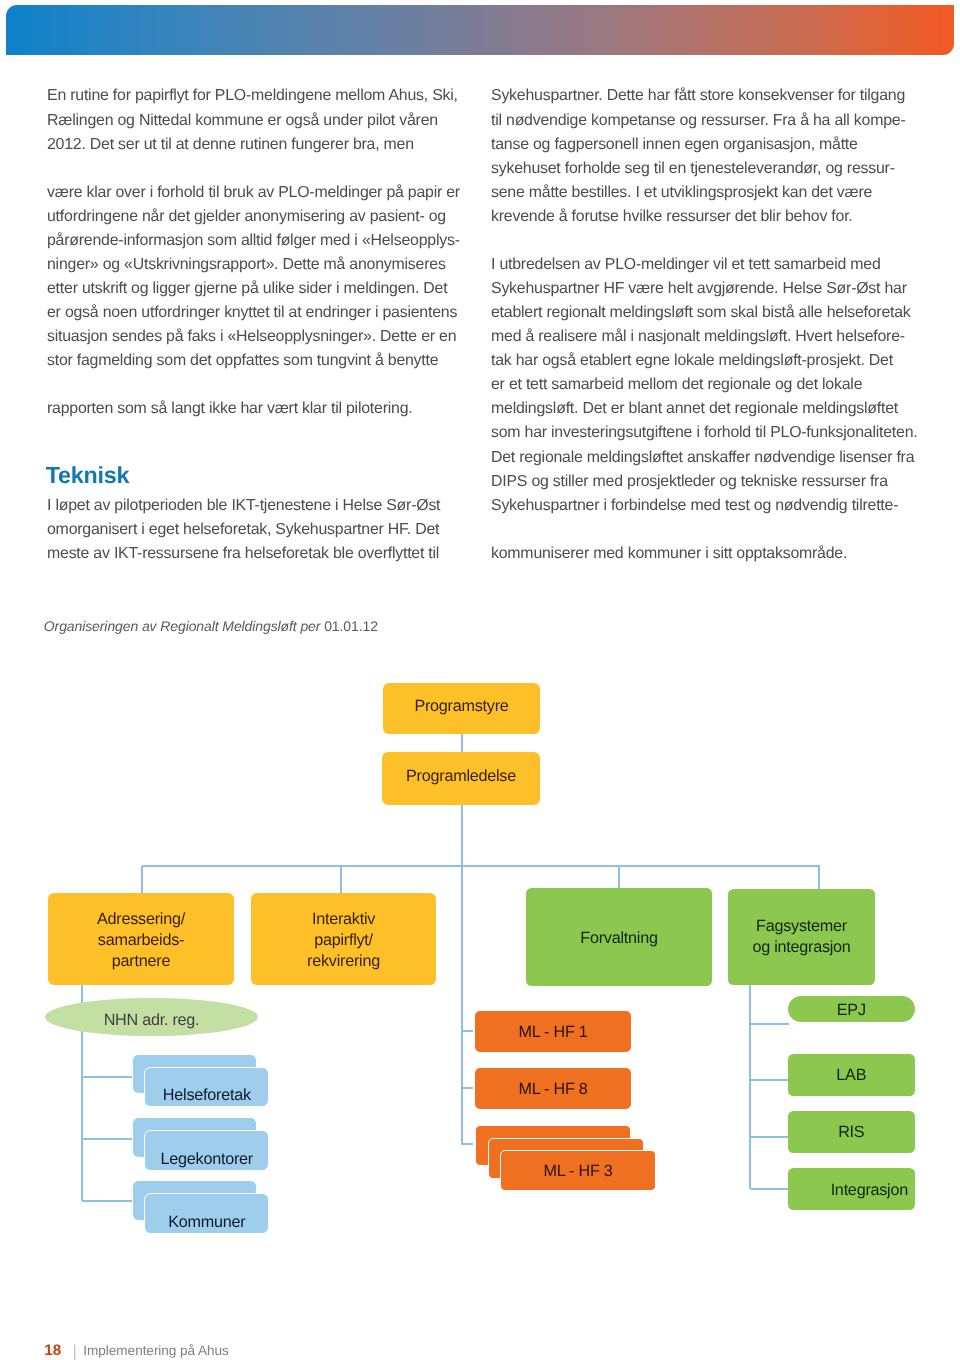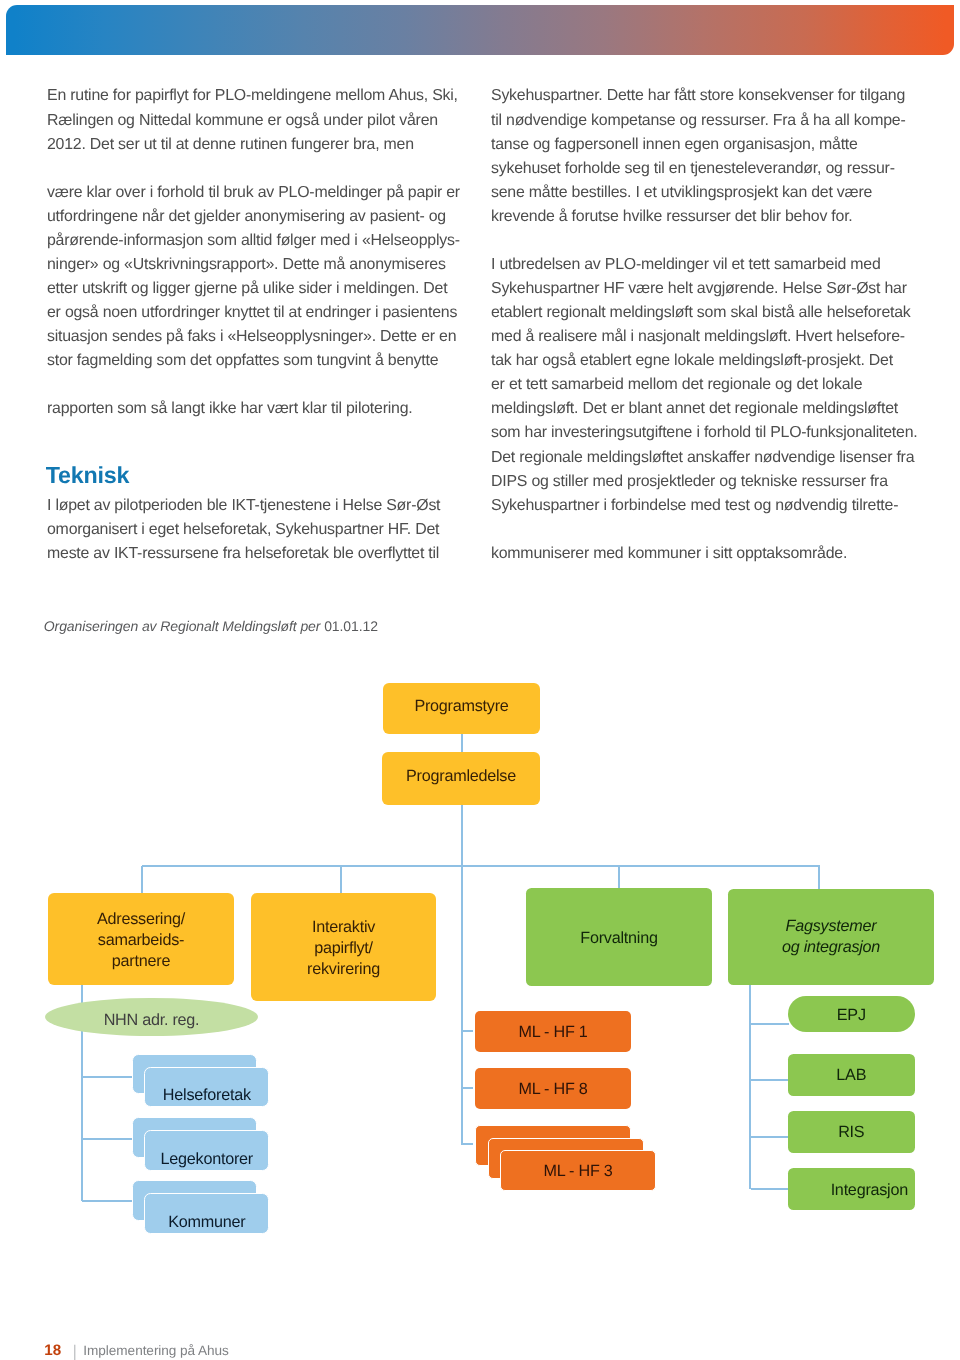--- a/index.html
+++ b/index.html
@@ -114,29 +114,29 @@
       <span>Programstyre</span>
     </div>
 <div class="node yellow" style="left:382.0px;top:752.0px;width:158.0px;height:52.7px;padding-top:0;padding-bottom:3px;">
       <span>Programledelse</span>
     </div>
 <div class="node yellow" style="left:48.0px;top:893.0px;width:186.0px;height:92.0px;">
       <span>Adressering/</span>
       <span>samarbeids-</span>
       <span>partnere</span>
     </div>
-<div class="node yellow" style="left:251.0px;top:893.0px;width:185.0px;height:108px;">
+<div class="node yellow" style="left:251.0px;top:893.0px;width:185.0px;height:92.0px;">
       <span>Interaktiv</span>
       <span>papirflyt/</span>
       <span>rekvirering</span>
     </div>
 <div class="node green" style="left:526.0px;top:888.0px;width:186.0px;height:98.0px;">
       <span>Forvaltning</span>
     </div>
-<div class="node green" style="left:728.0px;top:888.5px;width:206px;height:96.5px;padding-bottom:2px;font-style:italic;">
+<div class="node green" style="left:728.0px;top:888.5px;width:147px;height:96.5px;padding-bottom:2px;">
       <span>Fagsystemer</span>
       <span>og integrasjon</span>
     </div>
 <div class="node ellipse" style="left:45.0px;top:998.0px;width:213.0px;height:38.3px;padding-top:7px;">
       <span>NHN adr. reg.</span>
     </div>
 <div class="node blue shadow" style="left:131.7px;top:1053.8px;width:125px;height:40.5px;border:1.4px solid #ffffff"></div>
 <div class="node blue" style="left:144.3px;top:1066.7px;width:125px;height:40.5px;border:1.6px solid #ffffff;">
       <span>Helseforetak</span>
     </div>
@@ -152,21 +152,21 @@
       <span>ML - HF 1</span>
     </div>
 <div class="node orange" style="left:475.0px;top:1067.6px;width:156.0px;height:41.0px;">
       <span>ML - HF 8</span>
     </div>
 <div class="node orange" style="left:475px;top:1125.4px;width:156px;height:41px;border:1.4px solid #ffffff"></div>
 <div class="node orange" style="left:487.5px;top:1137.9px;width:156px;height:41px;border:1.6px solid #ffffff"></div>
 <div class="node orange" style="left:500.0px;top:1150.4px;width:156.0px;height:41.0px;border:1.6px solid #ffffff;">
       <span>ML - HF 3</span>
     </div>
-<div class="node green" style="left:788.0px;top:996.3px;width:126.6px;height:36px;border-radius:21px;">
+<div class="node green" style="left:788.0px;top:996.3px;width:126.6px;height:26px;border-radius:21px;">
       <span>EPJ</span>
     </div>
 <div class="node green" style="left:788.0px;top:1053.5px;width:126.6px;height:42.0px;">
       <span>LAB</span>
     </div>
 <div class="node green" style="left:788.0px;top:1110.8px;width:126.6px;height:42.0px;">
       <span>RIS</span>
     </div>
 <div class="node green" style="left:788.0px;top:1168.0px;width:126.6px;height:42.0px;padding-left:36px;">
       <span>Integrasjon</span>

